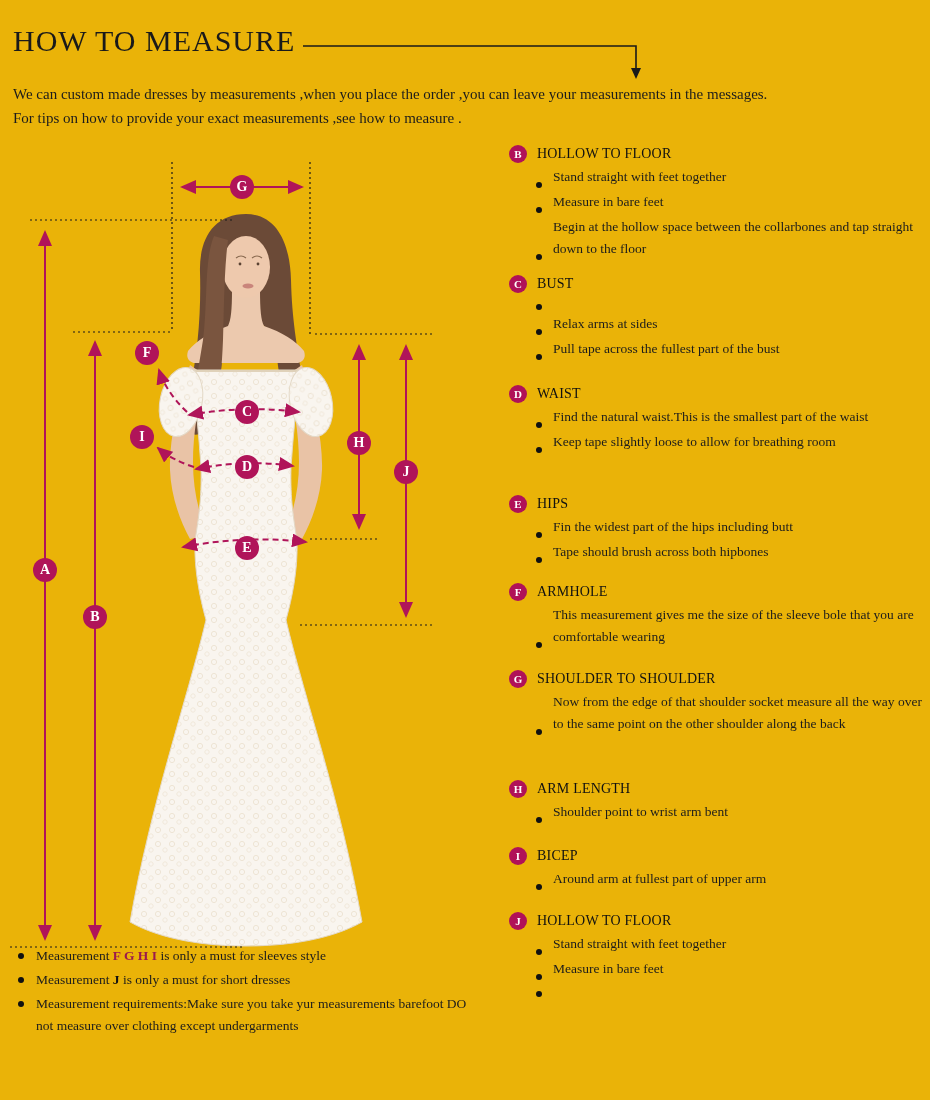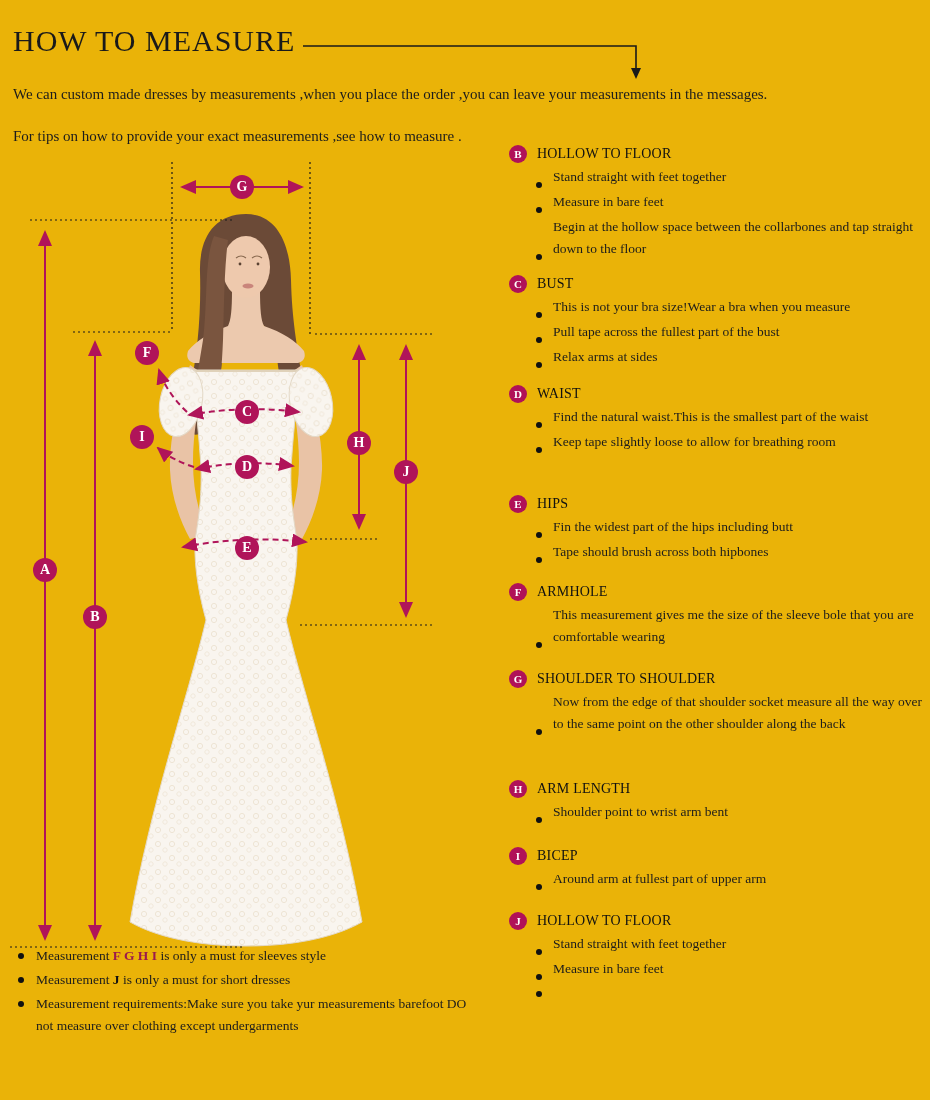--- a/index.html
+++ b/index.html
@@ -9,21 +9,21 @@
     font-family:Liberation Serif, serif; color:#1c1c1c; overflow:hidden;padding-left:40px;
   }
   
   .title {
     position:absolute; left:13px; top:24px; font-size:30px; font-weight:400;
     letter-spacing:1px; color:#1a1a1a; white-space:nowrap;
   }
   .title-arrow { position:absolute; left:0; top:0; }
   .intro-line { position:absolute; left:13px; font-size:15px; color:#1c1c1c; white-space:nowrap; }
   .intro-1 { top:86px; }
-  .intro-2 { top:110px;margin-top:18px; }
+  .intro-2 { top:110px; }
 
   
   .figure-area { position:absolute; left:0; top:140px; width:470px; height:830px; }
   .figure-area svg { position:absolute; left:0; top:0; }
   .marker {
     position:absolute; width:24px; height:24px; border-radius:50%;
     background:#b01459; color:#fff; font-size:14px; font-weight:bold;
     display:flex; align-items:center; justify-content:center; line-height:1;
   }
   .m-A { left:33px;  top:418px; }
@@ -199,29 +199,28 @@
   </div>
 
   <div class="section s-1">
     <div class="sec-head">
       <div class="badge">C</div>
       <div class="sec-title">BUST</div>
     </div>
     <div class="bullets">
       <div class="bullet-row">
           <div class="dot"></div>
-          <div class="bullet-text">This is not your bra size!Wear a bra when you measure</div>
+        </div>
+      <div class="bullet-row">
+          <div class="dot"></div>
+          <div class="bullet-text">Relax arms at sides</div>
         </div>
       <div class="bullet-row">
           <div class="dot"></div>
           <div class="bullet-text">Pull tape across the fullest part of the bust</div>
-        </div>
-      <div class="bullet-row">
-          <div class="dot"></div>
-          <div class="bullet-text">Relax arms at sides</div>
         </div>
     </div>
   </div>
 
   <div class="section s-2">
     <div class="sec-head">
       <div class="badge">D</div>
       <div class="sec-title">WAIST</div>
     </div>
     <div class="bullets">

